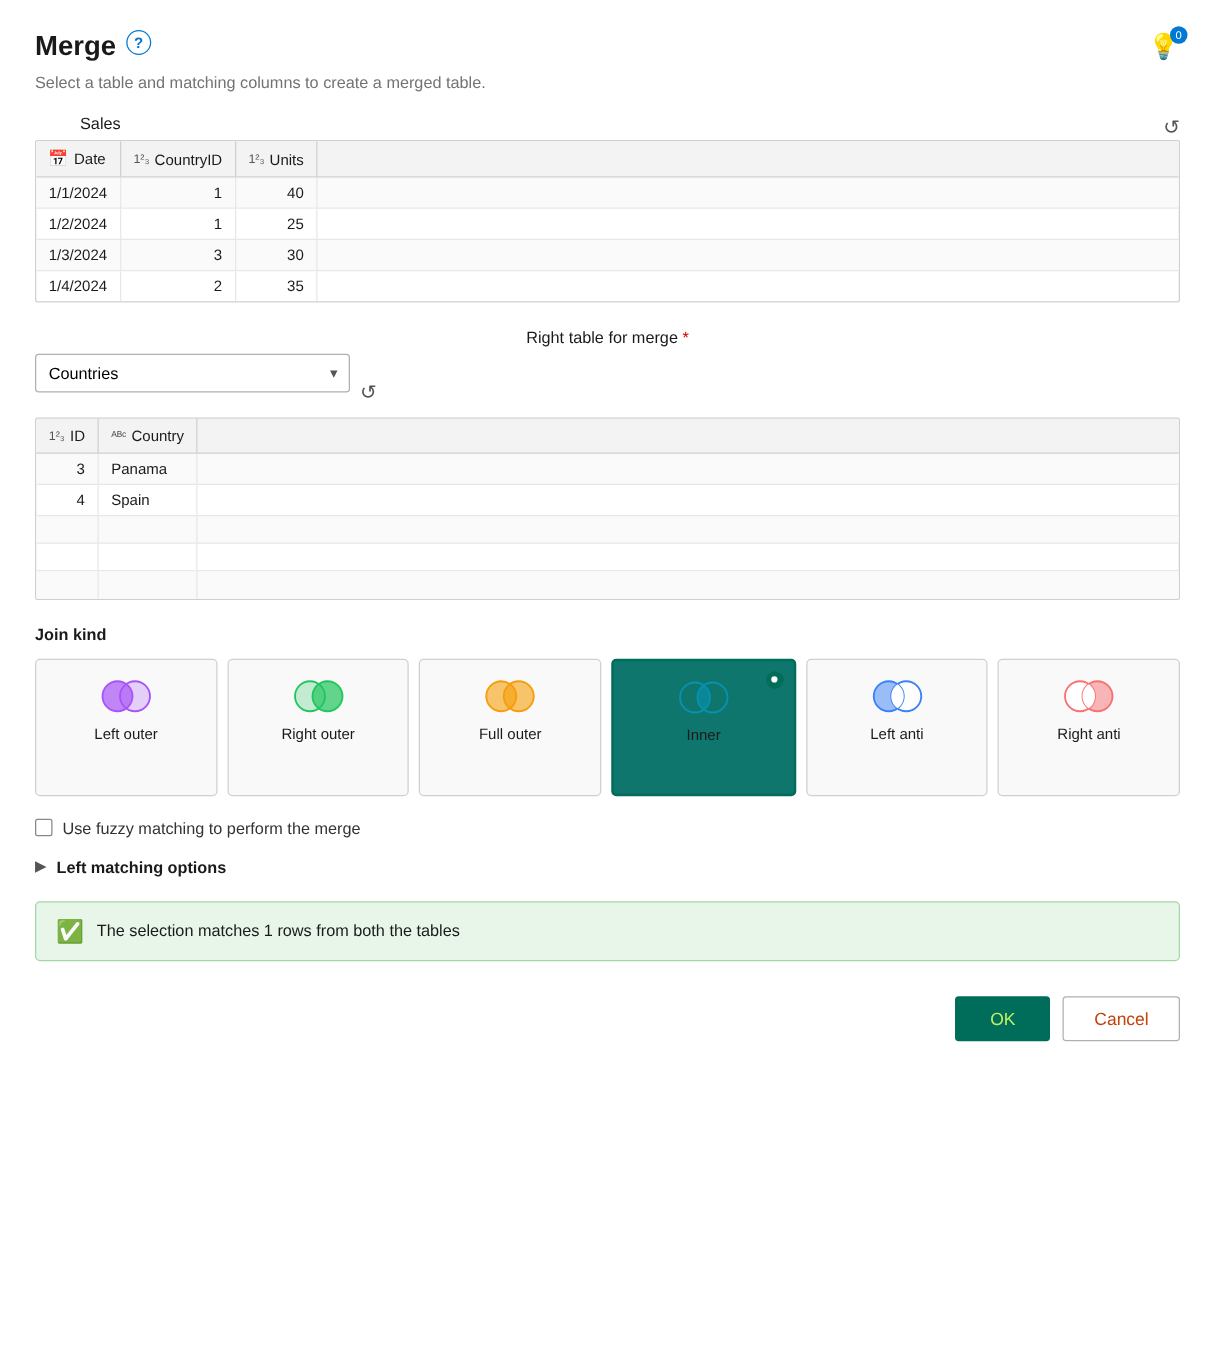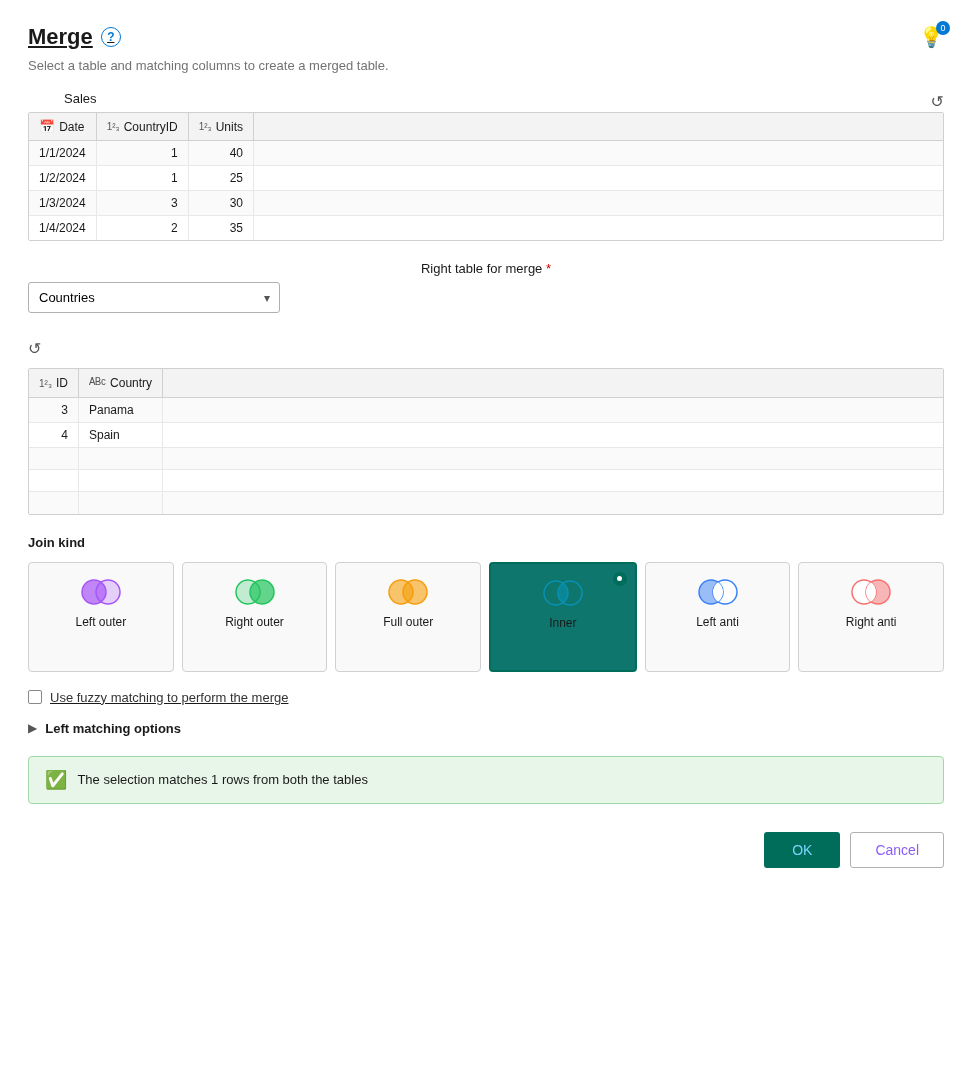--- a/index.html
+++ b/index.html
@@ -13,23 +13,22 @@
       padding: 24px 28px;
     }
     .header-row {
       display: flex;
       align-items: center;
       justify-content: space-between;
       margin-bottom: 8px;
     }
     .title-area {
       display: flex;
-      align-items: center;
+      align-items: flex-start;
       gap: 8px;
-      text-decoration: underline;
     }
     .page-title {
       font-size: 22px;
       font-weight: 600;
     }
     .help-icon {
       width: 20px; height: 20px;
       border: 1.5px solid #0078d4;
       border-radius: 50%;
       display: flex; align-items: center; justify-content: center;
@@ -94,21 +93,21 @@
       display: inline-flex;
       align-items: center;
       gap: 4px;
     }
     .type-icon-num {
       font-size: 10px;
       color: #555;
       font-style: normal;
     }
     .type-icon-abc {
-      font-size: 14px;
+      font-size: 10px;
       color: #555;
     }
     .section-row {
       display: flex;
       align-items: center;
       justify-content: center;
       margin-bottom: 6px;
     }
     .required-star { color: #c00; }
     .refresh-icon {
@@ -185,21 +184,20 @@
     .venn {
       width: 46px; height: 30px;
       position: relative;
     }
     .venn svg { width: 46px; height: 30px; }
     .fuzzy-row {
       display: flex;
       align-items: center;
       gap: 8px;
       margin-bottom: 16px;
-      text-decoration: underline;
     }
     .fuzzy-checkbox {
       width: 14px; height: 14px;
       border: 1.5px solid #888;
       border-radius: 2px;
       cursor: pointer;
       background: #fff;
       flex-shrink: 0;
     }
     .fuzzy-label { font-size: 13px; color: #333; }
@@ -223,31 +221,31 @@
     }
     .success-icon { color: #2e7d32; font-size: 18px; }
     .success-text { font-size: 13px; color: #1a1a1a; }
     .footer-buttons {
       display: flex;
       justify-content: flex-end;
       gap: 10px;
     }
     .btn-ok {
       background: #006d5b;
-      color: #7dd3fc;
+      color: #bef264;
       border: none;
       border-radius: 3px;
       padding: 9px 28px;
       font-size: 14px;
       font-weight: 500;
       cursor: pointer;
     }
     .btn-cancel {
       background: #fff;
-      color: #8b5cf6;
+      color: #c2410c;
       border: 1.5px solid #b0b0b0;
       border-radius: 3px;
       padding: 9px 24px;
       font-size: 14px;
       cursor: pointer;
     }
     .table-section-header {
       display: flex;
       align-items: center;
       justify-content: space-between;
@@ -328,21 +326,21 @@
   </table>
 </div>
 
 <div class="section-row">
   <div>
     <span style="font-weight:500;">Right table for merge</span>
     <span class="required-star"> *</span>
   </div>
 </div>
 
-<div style="display:flex; align-items:flex-start; gap:8px; margin-bottom:10px;flex-direction:column;">
+<div style="display:flex; align-items:flex-end; gap:8px; margin-bottom:10px;">
   <div class="dropdown-container" style="position:relative;">
     <select class="dropdown-select"><option>Countries</option></select>
     <span style="position:absolute; right:10px; top:50%; transform:translateY(-50%); pointer-events:none; color:#555; font-size:12px;">▾</span>
   </div>
   <span class="refresh-icon" style="margin-top:8px;">↺</span>
 </div>
 
 <div class="table-container">
   <table class="data-table">
     <thead>

